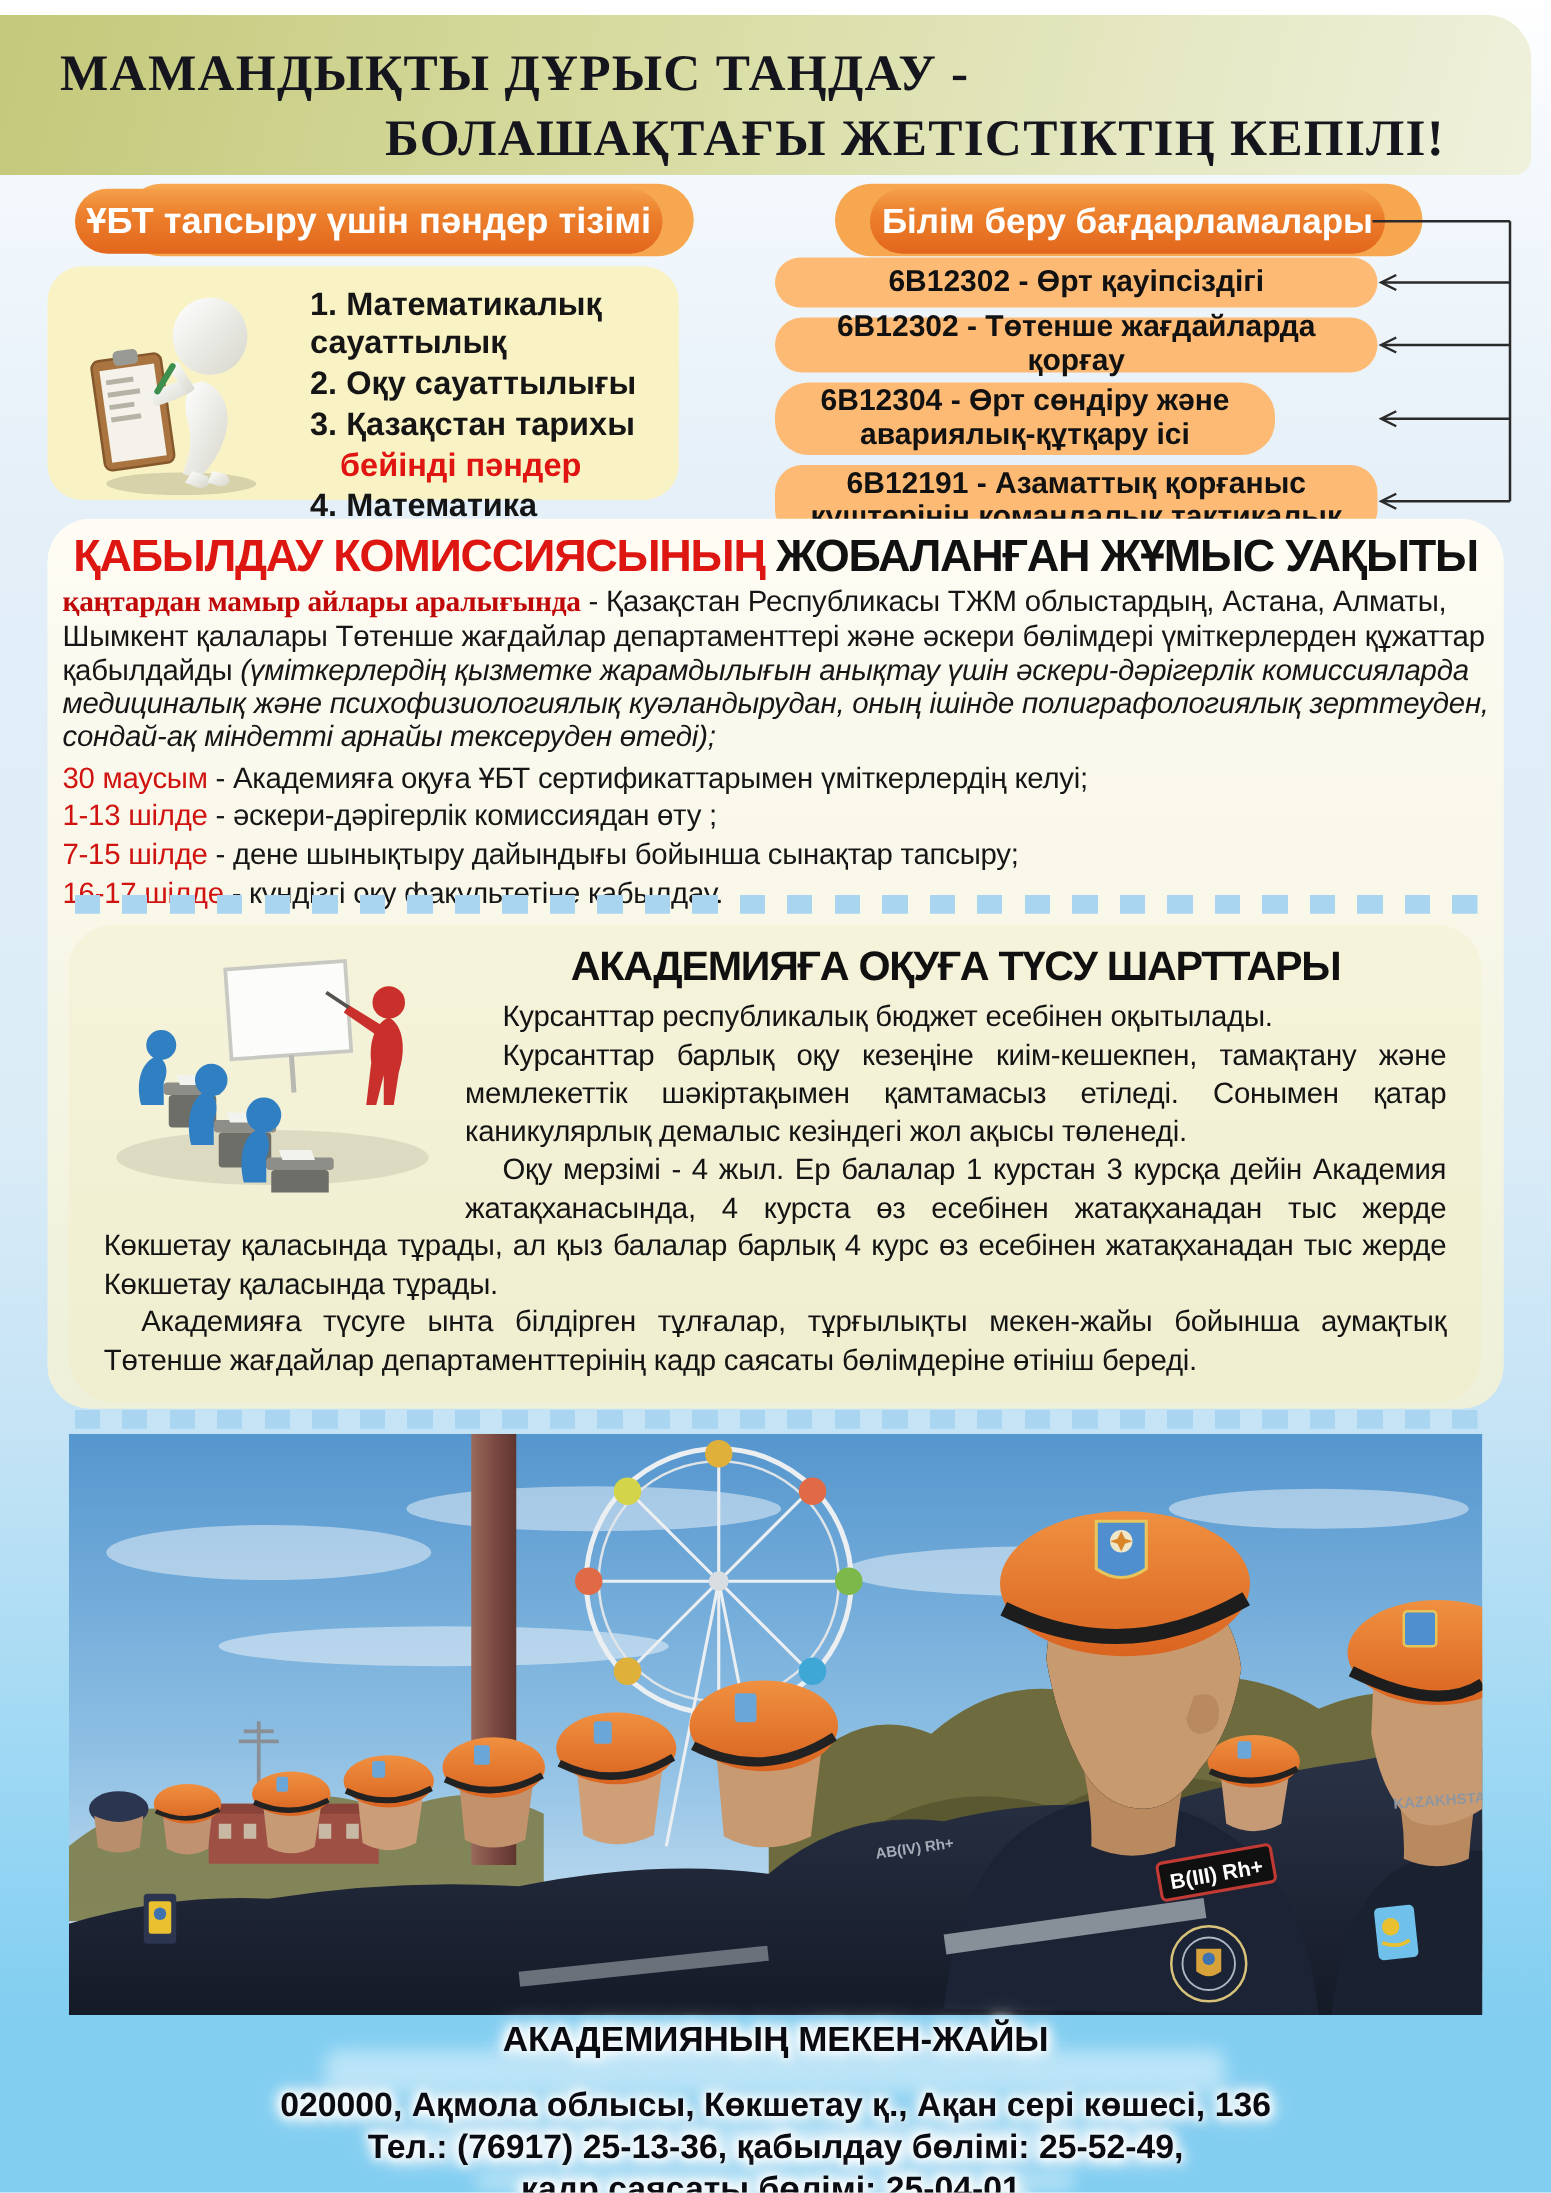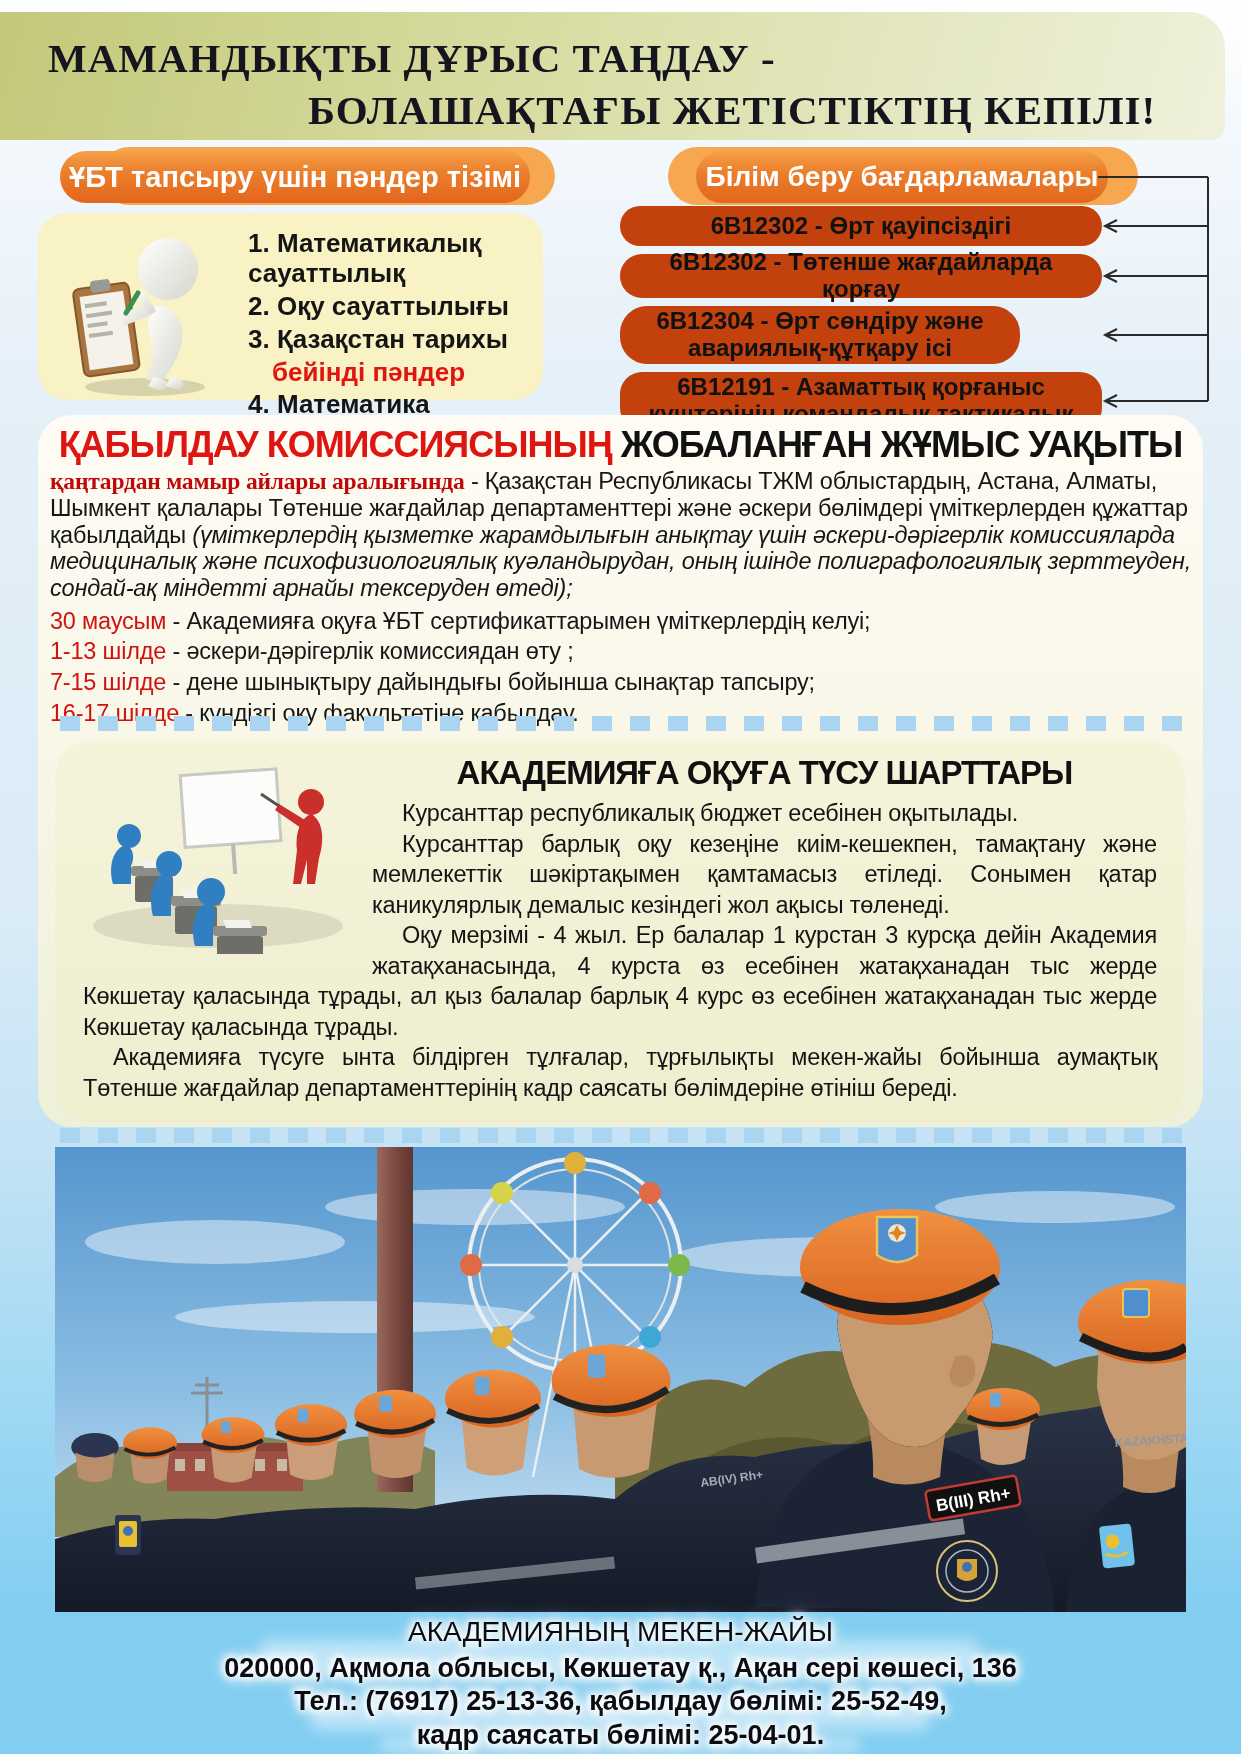--- a/index.html
+++ b/index.html
@@ -24,21 +24,21 @@
   
   .pill-glow{background:#f6a74f;border-radius:30px;}
   .pill{
     background:linear-gradient(180deg,#f5a04a 0%,#ec7f2c 40%,#e2661c 100%);
     border-radius:27px;display:flex;align-items:center;justify-content:center;
     color:#ffffff;font-weight:bold;
   }
   
   .cream{background:#f9f2c4;border-radius:28px;}
   .prog-pill{
-    background:#c2410c;border-radius:22px;display:flex;align-items:center;justify-content:center;
+    background:#fdba74;border-radius:22px;display:flex;align-items:center;justify-content:center;
     text-align:center;font-weight:bold;font-size:24px;color:#111;line-height:1.12;padding:2px 26px;box-sizing:border-box;
   }
   .subject-list{font-weight:bold;font-size:26px;color:#151515;line-height:1.15;}
   .subject-list div{margin-bottom:3px;}
   .subject-red{color:#e01410;padding-left:24px;}
   
   .bigbox{
     top:415px;left:38px;width:1165px;height:712px;border-radius:34px;
     background:linear-gradient(180deg,#fefcf4 0%,#f8f7e8 45%,#eef0d9 100%);
   }
@@ -69,21 +69,21 @@
   .cond-illu{float:left;width:275px;height:200px;margin:2px 14px 6px 0;}
   .cond-title{font-size:33px;font-weight:800;letter-spacing:-1px;color:#101010;text-align:center;margin:2px 0 6px 0;white-space:nowrap;}
   .condbox p{margin:0;font-size:23.5px;line-height:1.3;color:#141414;text-align:justify;text-indent:30px;letter-spacing:-0.2px;}
   
   .photo{top:1147px;left:55px;width:1131px;height:465px;overflow:hidden;}
   
   .addr{
     top:1616px;left:0;width:1241px;text-align:center;color:#0b0b12;
     text-shadow:0 0 6px #fff,0 0 12px #fff,0 0 22px #fff,2px 2px 10px #fff,-2px -2px 10px #fff;
   }
-  .addr .t{font-size:28px;font-weight:normal;margin-bottom:4px;}
+  .addr .t{font-size:28px;font-weight:bold;margin-bottom:20px;}
   .addr .line{font-size:27px;font-weight:bold;line-height:1.24;}
   .ghost{background:#ffffff;opacity:.45;filter:blur(7px);border-radius:10px;}
   .connector{top:150px;left:1090px;}
 </style>
 </head>
 <body>
 
 <div class="abs band">
   <h1 class="l1">МАМАНДЫҚТЫ ДҰРЫС ТАҢДАУ -</h1>
   <h1 class="l2">БОЛАШАҚТАҒЫ ЖЕТІСТІКТІҢ КЕПІЛІ!</h1>

